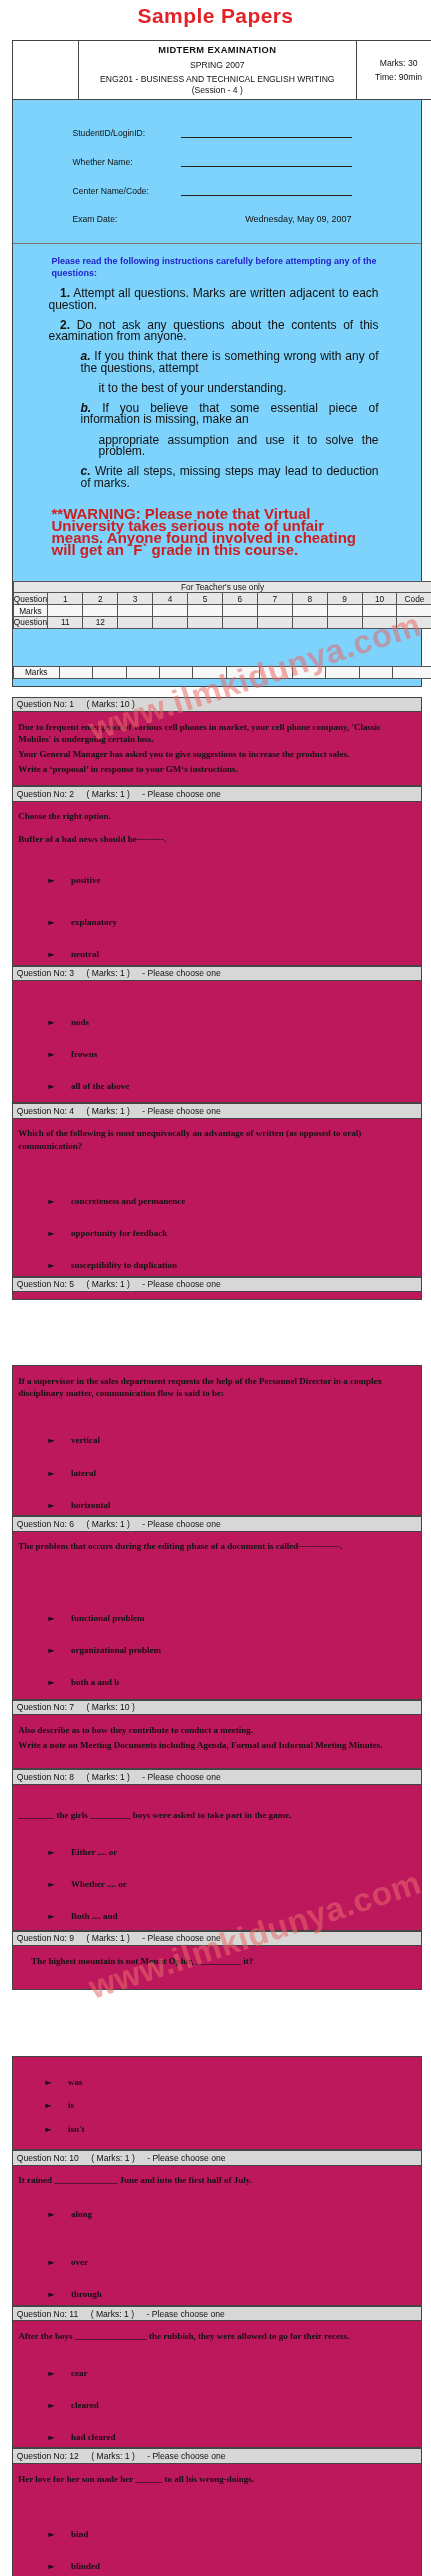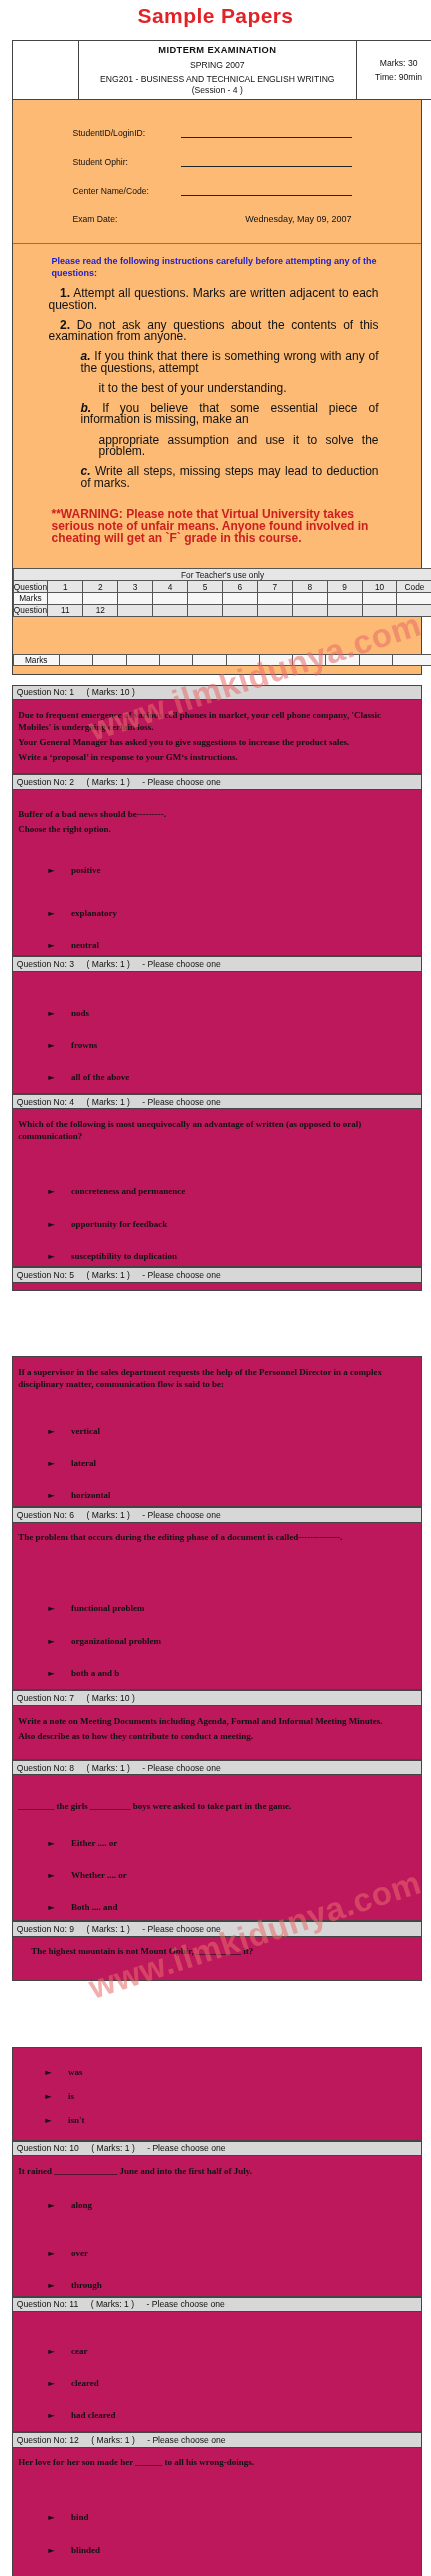--- a/index.html
+++ b/index.html
@@ -19,40 +19,40 @@
   .exam-table .logo-cell{width:63px;}
   .exam-table .mid-cell{width:266px;text-align:center;padding:2.9px 5.8px;}
   .exam-table .right-cell{width:81px;text-align:center;font-size:8.6px;}
   .mid-line1{font-size:9.3px;font-weight:bold;letter-spacing:0.4px;margin:1.4px 0 4.3px 0;}
   .mid-line2{font-size:8.6px;margin:0 0 4.3px 0;}
   .mid-line3{font-size:8.6px;margin:0;line-height:10.8px;}
   .right-cell .rline{margin:4.3px 0;}
   
   .page-frame{
     width:408px;margin:0 0 0 11.5px;border:0.7px solid #444;border-top:none;
-    background:#fdba74;padding:0 0 7.2px 0;
+    background:#7dd3fc;padding:0 0 7.2px 0;
   }
   .fields{padding:27px 0 0 60px;}
   .field-row{height:13px;margin-bottom:16px;font-size:8.6px;}
   .field-label{display:inline-block;width:108px;}
   .field-line{display:inline-block;width:171px;border-bottom:0.7px solid #222;height:10.8px;vertical-align:bottom;}
   .field-value{display:inline-block;width:171px;text-align:right;font-size:9px;}
   .divider{border-top:0.7px solid #777;margin:7.2px 0 0 0;}
   .ins-head{
     color:#2222cc;font-weight:bold;font-size:9px;margin:11.5px 40px 0 39px;line-height:12.2px;
   }
   .ins-item{font-size:12px;line-height:11.5px;text-align:justify;margin-top:8.6px;}
   .ins-item .num{font-weight:bold;}
   .ins-item .numi{font-weight:bold;font-style:italic;}
   .lvl1{margin-left:47px;margin-right:42px;text-indent:0;}
   .lvl1.hang{margin-left:36px;text-indent:11.5px;}
   .lvl2{margin-left:68px;margin-right:42px;}
   .lvl3{margin-left:86px;margin-right:42px;}
   .warning{
-    color:#cc2020;font-weight:bold;font-size:12px;line-height:12.2px;
+    color:#cc2020;font-weight:bold;font-size:15px;line-height:12.2px;
     margin:18.7px 43px 0 39px;
   }
   
   .t-table{width:420px;border-collapse:collapse;table-layout:fixed;margin:24px auto 0 auto;font-size:8.3px;}
   .t-table td{border:0.7px solid #555;text-align:center;height:10.8px;padding:0;}
   .t-table .lab{width:45px;}
   .t-table .num{width:32px;}
   .t-table .tot{width:38px;}
   .g{background:#e6e6e6;}
   .w{background:#f7f7f7;}
@@ -106,21 +106,21 @@
   </tr>
 </tbody>
   </table>
 
 <div class="page-frame">
   <div class="fields">
     <div class="field-row">
       <span class="field-label">StudentID/LoginID:</span><span class="field-line"></span>
     </div>
     <div class="field-row">
-      <span class="field-label">Student Ophir:</span><span class="field-line"></span>
+      <span class="field-label">Whether Name:</span><span class="field-line"></span>
     </div>
     <div class="field-row">
       <span class="field-label">Center Name/Code:</span><span class="field-line"></span>
     </div>
     <div class="field-row">
       <span class="field-label">Exam Date:</span><span class="field-value">Wednesday, May 09, 2007</span>
     </div>
   </div>
 
   <div class="divider"></div>
@@ -239,22 +239,22 @@
     <p>Your General Manager has asked you to give suggestions to increase the product sales.</p>
     <p>Write a ‘proposal’ in response to your GM‘s instructions.</p>
   </div>
 
   <div class="q-header">
     <span>Question No: 2</span>
     <span>( Marks: 1 )</span>
     <span>-  Please choose one</span>
   </div>
   <div class="q-body" style="min-height:141px">
+    <p>Choose the right option.</p>
     <p style="margin-top:10px">Buffer of a bad news should be---------.</p>
-    <p>Choose the right option.</p>
     <div class="opt-row" style="margin-top:29px">
       <span class="opt-bullet">►</span>
       <span>positive</span>
     </div>
     <div class="opt-row" style="margin-top:30px">
       <span class="opt-bullet">►</span>
       <span>explanatory</span>
     </div>
     <div class="opt-row">
       <span class="opt-bullet">►</span>
@@ -349,22 +349,22 @@
       <span class="opt-bullet">►</span>
       <span>both a and b</span>
     </div>
   </div>
 
   <div class="q-header">
     <span>Question No: 7</span>
     <span>( Marks: 10 )</span>
   </div>
   <div class="q-body" style="min-height:40px">
+    <p>Also describe as to how they contribute to conduct a meeting.</p>
     <p>Write a note on Meeting Documents including Agenda, Formal and Informal Meeting Minutes.</p>
-    <p>Also describe as to how they contribute to conduct a meeting.</p>
   </div>
 
   <div class="q-header">
     <span>Question No: 8</span>
     <span>( Marks: 1 )</span>
     <span>-  Please choose one</span>
   </div>
   <div class="q-body" style="min-height:132px">
     <p style="margin-top:16px">________ the girls _________ boys were asked to take part in the game.</p>
     <div class="opt-row" style="margin-top:24.4px">
@@ -429,20 +429,21 @@
       <span>through</span>
     </div>
   </div>
 
   <div class="q-header">
     <span>Question No: 11</span>
     <span>( Marks: 1 )</span>
     <span>-  Please choose one</span>
   </div>
   <div class="q-body" style="min-height:106px">
+    <p>After the boys ________________ the rubbish, they were allowed to go for their recess.</p>
     <div class="opt-row" style="margin-top:24.4px">
       <span class="opt-bullet">►</span>
       <span>cear</span>
     </div>
     <div class="opt-row">
       <span class="opt-bullet">►</span>
       <span>cleared</span>
     </div>
     <div class="opt-row">
       <span class="opt-bullet">►</span>

